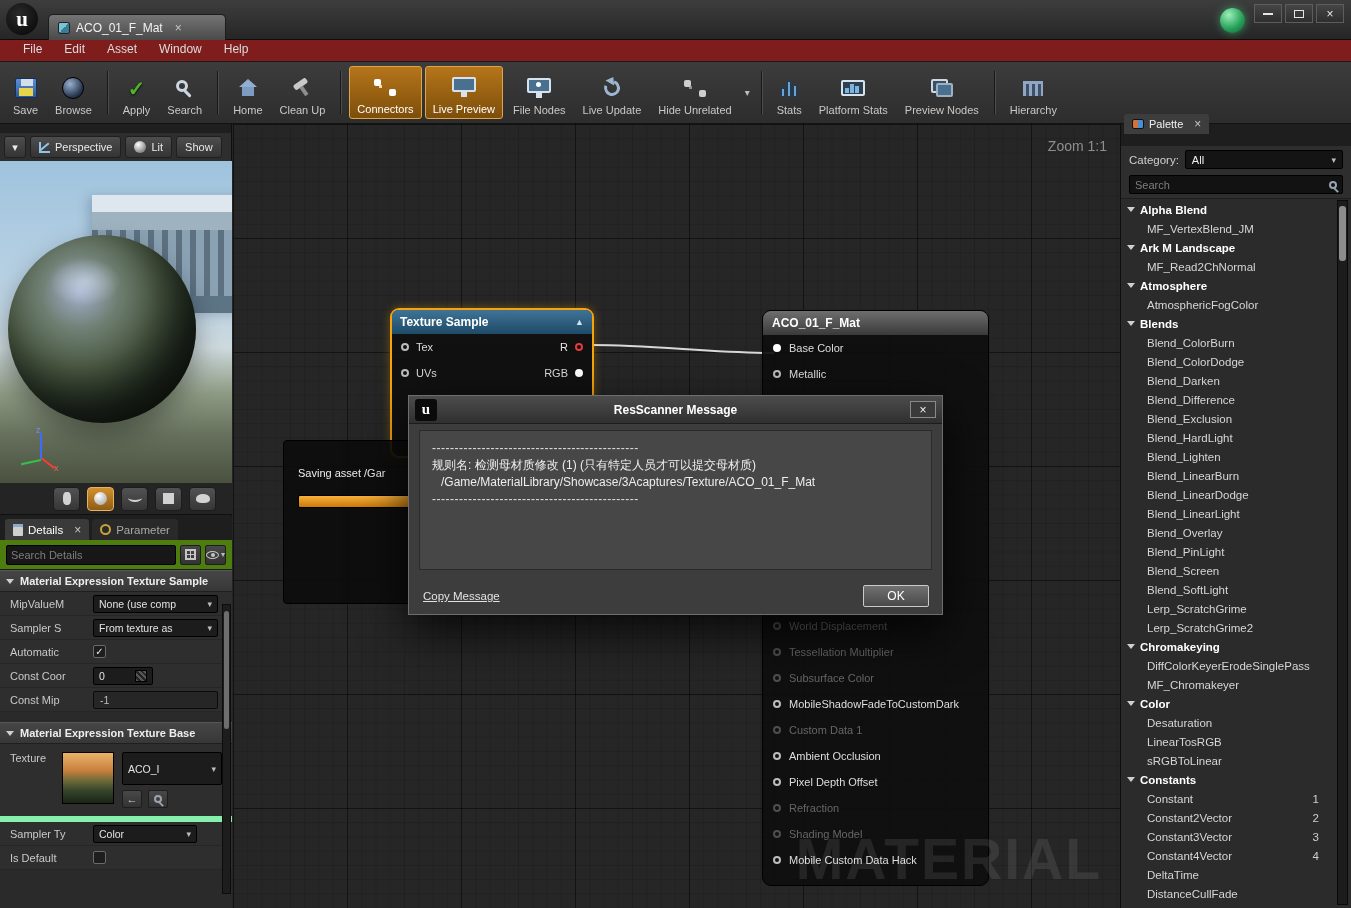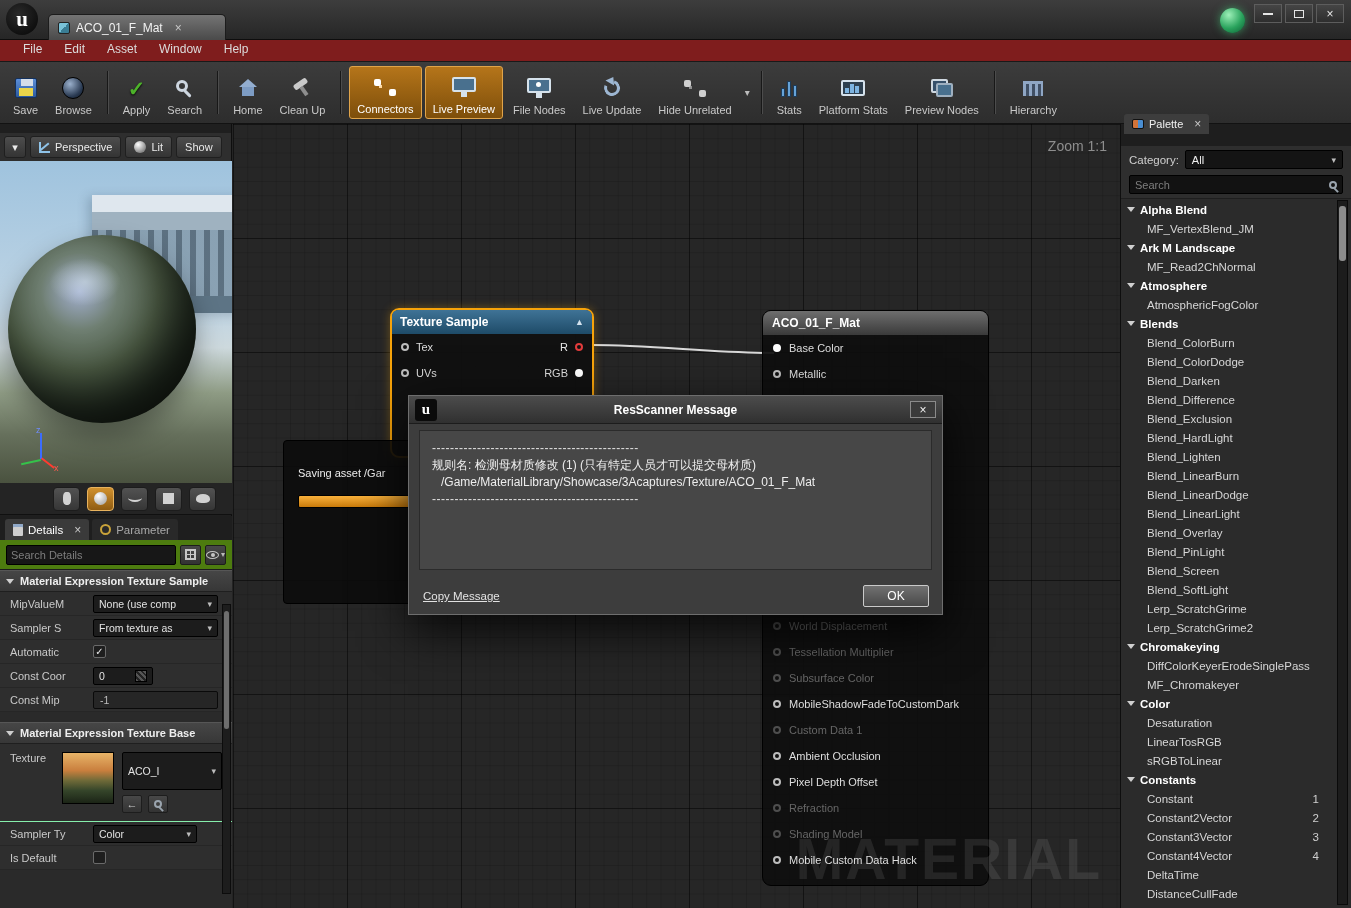--- a/index.html
+++ b/index.html
@@ -150,21 +150,21 @@
   .prop-label{width:70px;flex-shrink:0;white-space:nowrap;overflow:hidden;}
   .dd{flex:1;min-width:0;height:18px;background:#1c1c1c;border:1px solid #000;border-radius:2px;
     display:flex;align-items:center;padding:0 5px;color:#e2e2e2;font-size:10.5px;white-space:nowrap;overflow:hidden;}
   .dd .caret{margin-left:auto;font-size:9px;color:#bdbdbd;padding-left:3px;}
   .cb{width:13px;height:13px;background:#1e1e1e;border:1px solid #6a6a6a;border-radius:2px;
     display:flex;align-items:center;justify-content:center;color:#e8e8e8;font-size:10px;line-height:1;}
   .spin{width:60px;height:18px;background:#1c1c1c;border:1px solid #000;border-radius:2px;display:flex;align-items:center;padding:0 5px;color:#e2e2e2;font-size:10.5px;}
   .stripes{margin-left:auto;width:12px;height:12px;border:1px solid #000;
     background:repeating-linear-gradient(45deg,#555 0 2px,#222 2px 4px);}
   .num-box{flex:1;height:18px;background:#262626;border:1px solid #0a0a0a;border-radius:2px;display:flex;align-items:center;padding:0 6px;color:#bdbdbd;font-size:10.5px;}
-  .tex-prop{display:flex;gap:8px;padding:8px 10px;background:#2e2e2e;border-bottom:1px solid #86efac;font-size:11px;color:#c9c9c9;height:78px;justify-content:flex-end;}
+  .tex-prop{display:flex;gap:8px;padding:8px 10px;background:#2e2e2e;border-bottom:6px solid #86efac;font-size:11px;color:#c9c9c9;height:78px;justify-content:flex-end;}
   .tex-thumb{width:52px;height:52px;border:1px solid #000;flex-shrink:0;
     background:linear-gradient(180deg,#e8b468 0%,#c97f3e 35%,#6f6a38 55%,#35452a 75%,#1b2416 100%);}
   .tex-ctrl{display:flex;flex-direction:column;gap:5px;flex:1;min-width:0;}
   .tex-btns{display:flex;gap:6px;align-items:center;}
   .ibtn{width:20px;height:18px;background:linear-gradient(#484848,#333);border:1px solid #1d1d1d;border-radius:2px;
     display:flex;align-items:center;justify-content:center;color:#cfcfcf;font-size:11px;}
   .dt-scroll{position:absolute;right:1px;top:88px;width:9px;height:290px;background:#1d1d1d;border:1px solid #0c0c0c;}
   .dt-thumb{position:absolute;left:1px;top:6px;width:5px;height:118px;background:#6e6e6e;border-radius:3px;}
 
   

